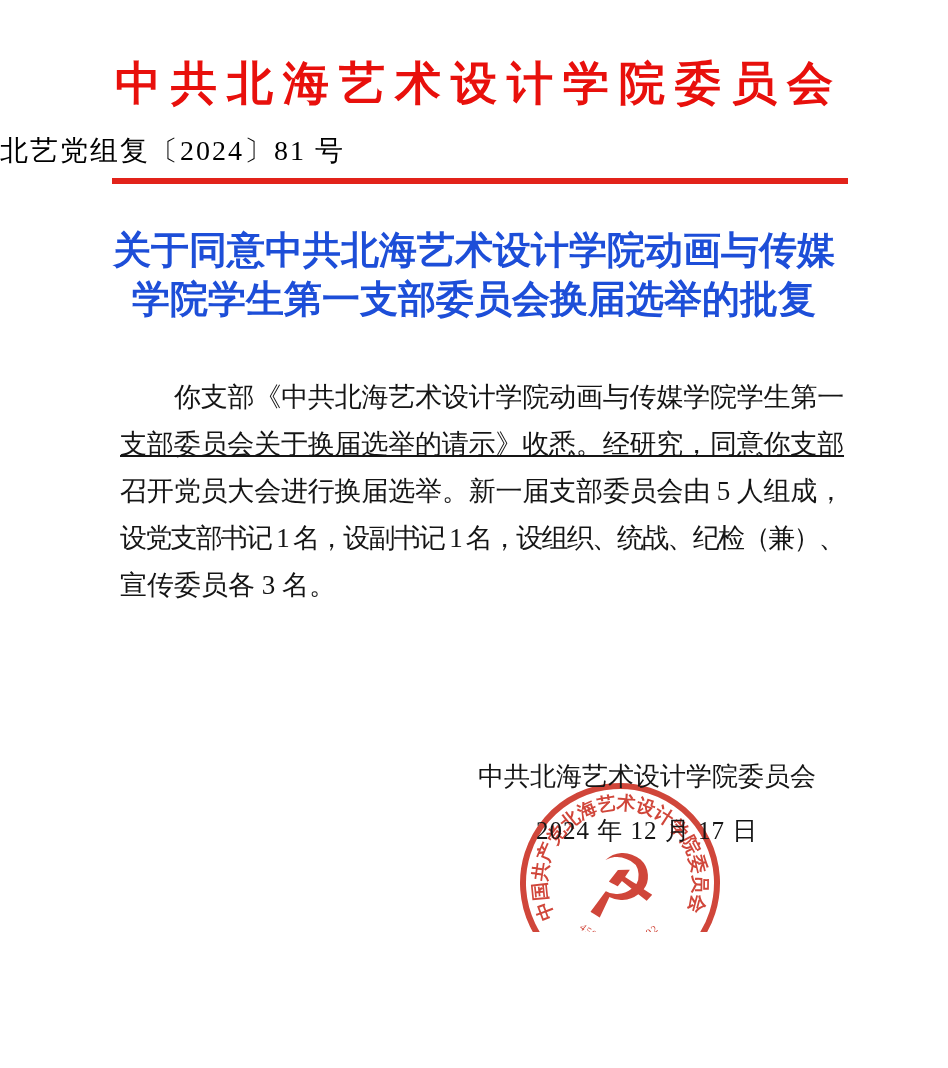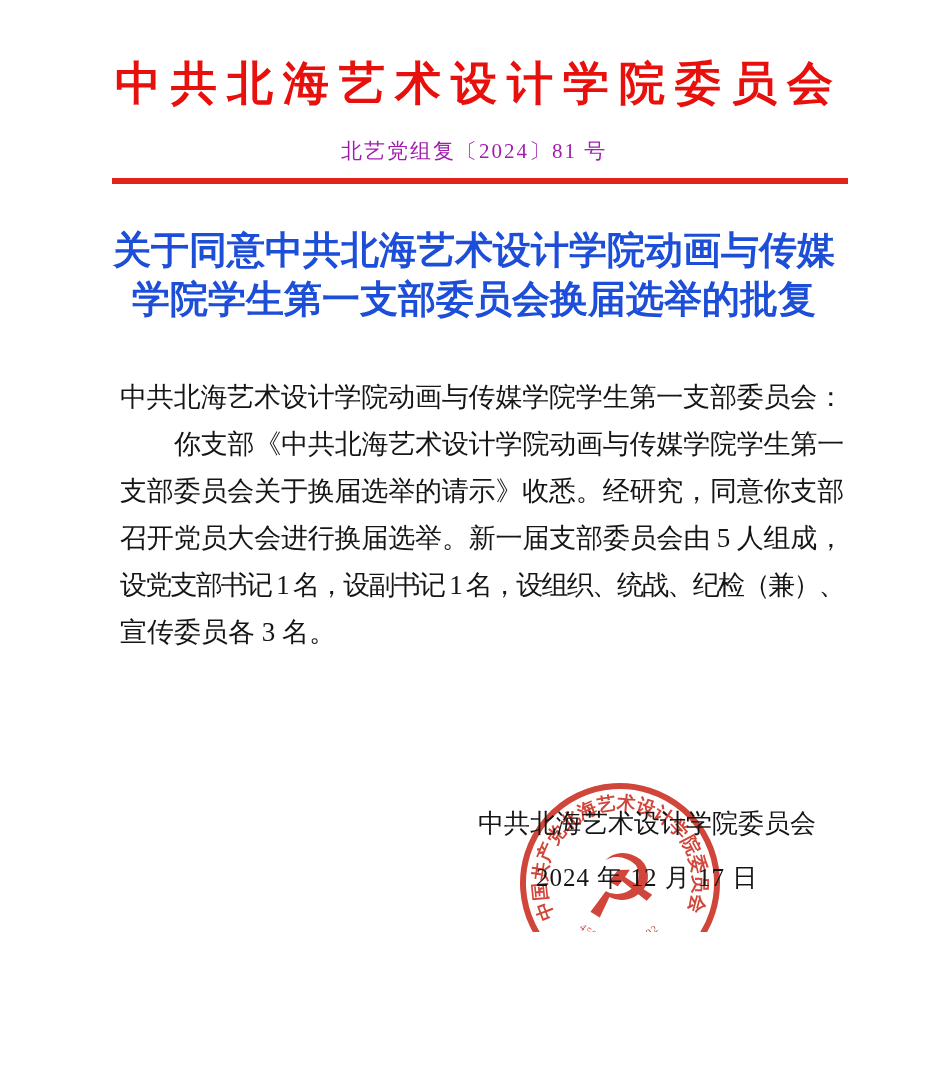--- a/index.html
+++ b/index.html
@@ -18,25 +18,24 @@
     font-size:46px;
     line-height:52px;
     font-weight:bold;
     color:#e8100c;
     letter-spacing:10px;
     white-space:nowrap;
     text-indent:10px;
   }
   .doc-number{
     margin-top:26px;
-    text-align:center;
-    font-size:21px;
+    font-size:28px;
     line-height:30px;
     letter-spacing:2px;
-    color:#a21caf;
+    color:#000000;
   }
   .red-divider{
     height:6px;
     background:#e2231a;
     margin:12px 100px 0 112px;
   }
   .doc-title{
     margin-top:42px;
     text-align:center;
     font-weight:bold;
@@ -90,23 +89,22 @@
   <div class="doc-number">北艺党组复〔2024〕81 号</div>
 
   <div class="red-divider"></div>
 
   <div class="doc-title">
     <div>关于同意中共北海艺术设计学院动画与传媒</div>
     <div>学院学生第一支部委员会换届选举的批复</div>
   </div>
 
   <div class="body-text">
-    <div class="line"><span style="letter-spacing: -0.185185px;">中共北海艺术设计学院动画与传媒学院学生第一支部委员会：</span></div>
     <div class="line indent"><span style="letter-spacing: -0.2px;">你支部《中共北海艺术设计学院动画与传媒学院学生第一</span></div>
-    <div class="line"><span style="letter-spacing: -0.185185px;">支部委员会关于换届选举的请示》收悉。经研究，同意你支部</span></div>
+    <div class="line"><span style="letter-spacing: -0.185185px; text-decoration: underline;">支部委员会关于换届选举的请示》收悉。经研究，同意你支部</span></div>
     <div class="line"><span style="letter-spacing: -0.172414px;">召开党员大会进行换届选举。新一届支部委员会由 5 人组成，</span></div>
     <div class="line"><span style="letter-spacing: -1.78788px;">设党支部书记 1 名，设副书记 1 名，设组织、统战、纪检（兼）、</span></div>
     <div class="line"><span>宣传委员各 3 名。</span></div>
   </div>
 
   <div class="closing">
     <div class="signer">中共北海艺术设计学院委员会</div>
     <div class="issue-date">2024 年 12 月 17 日</div>
   </div>
 

